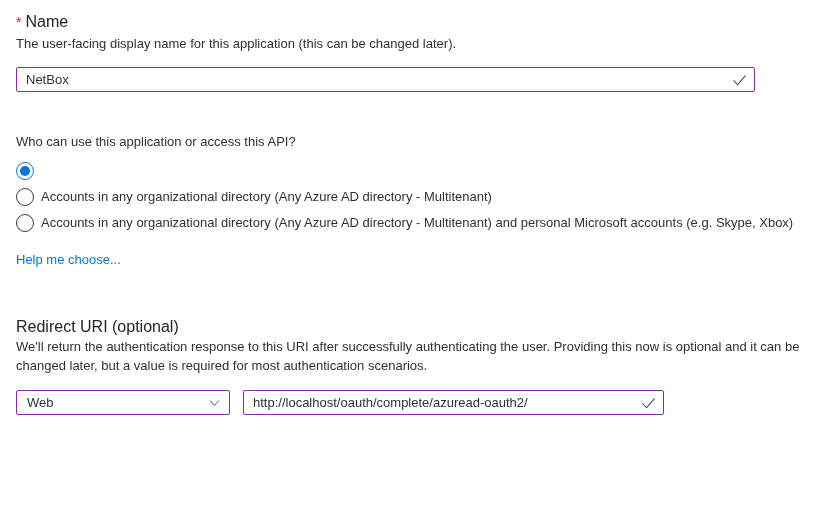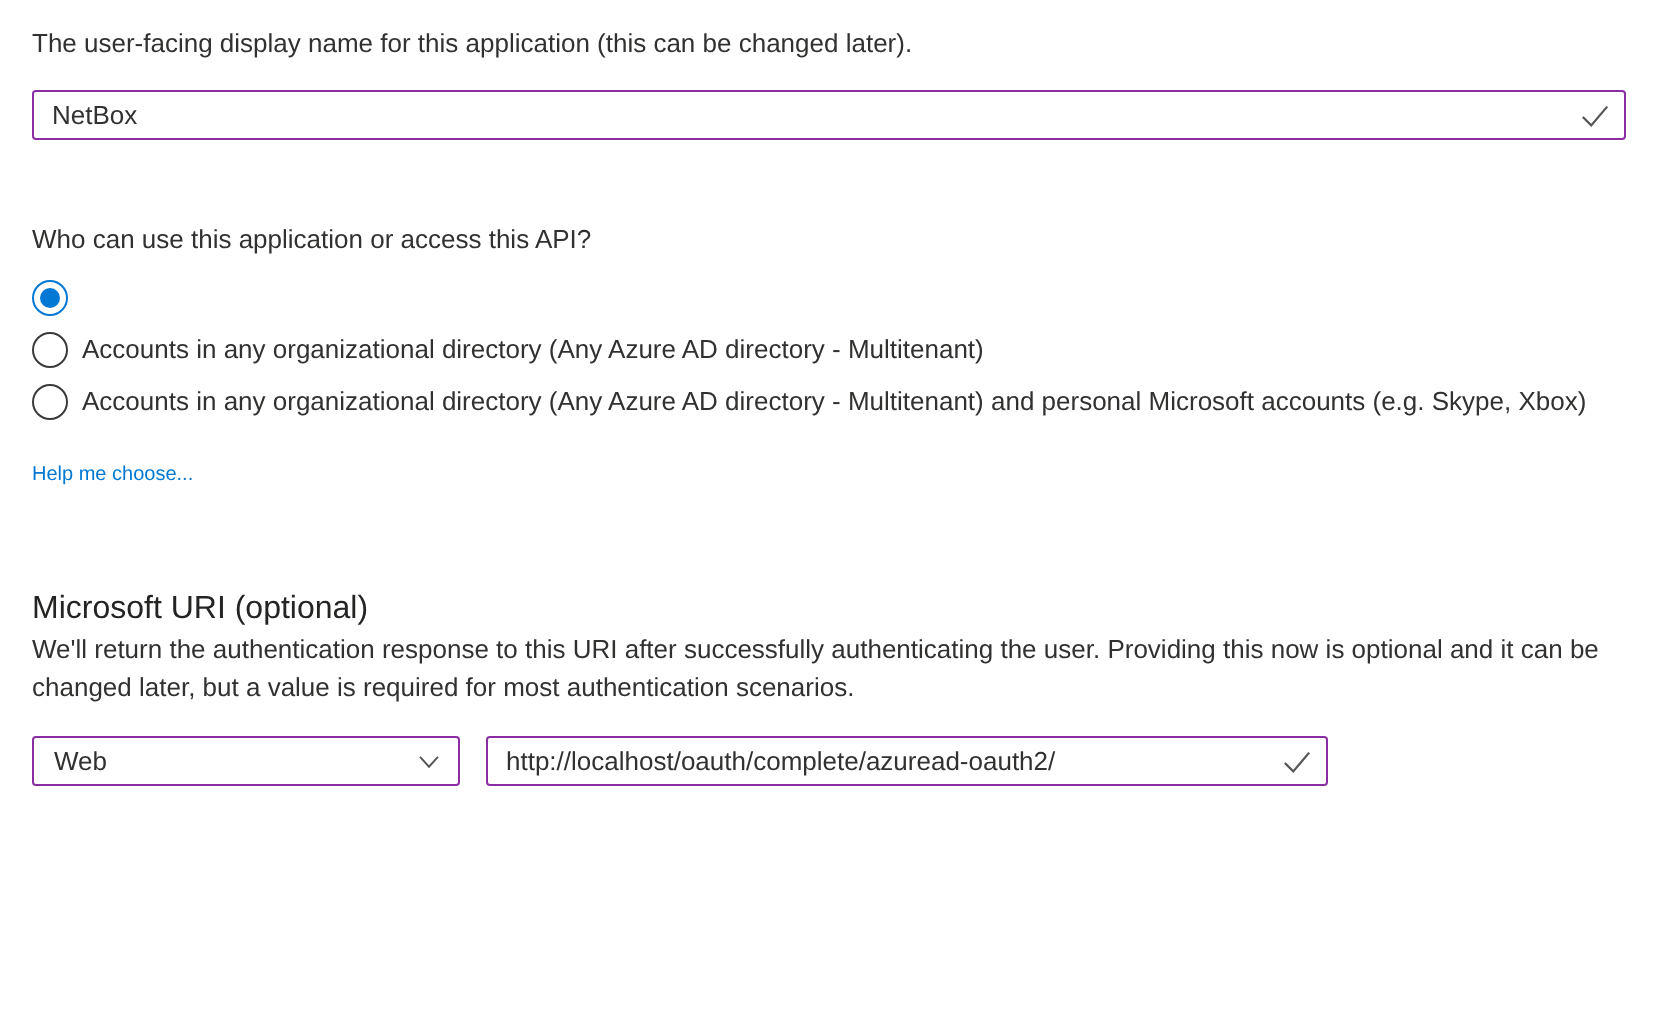--- a/index.html
+++ b/index.html
@@ -24,21 +24,21 @@
     font-size: 14px;
   }
   .desc {
     font-size: 13px;
     line-height: 16px;
     color: #323130;
     margin-top: 3px;
   }
 
   .input-wrap { position: relative; margin-top: 15px; }
-  .input-wrap.full { width: 797px; }
+  .input-wrap.full { width: 739px; }
   .text-input {
     width: 100%;
     height: 25px;
     border: 1px solid #8a2da5;
     border-radius: 2px;
     padding: 0 28px 0 9px;
     font-size: 13px;
     font-family: "Liberation Sans", "DejaVu Sans", sans-serif;
     color: #323130;
     outline: none;
@@ -78,21 +78,21 @@
     width: 10px; height: 10px;
     margin: -5px 0 0 -5px;
     border-radius: 50%;
     background: #0078d4;
   }
   .radio-label { font-size: 13px; line-height: 16px; color: #323130; }
 
   .link {
     display: inline-block;
     margin-top: 16px;
-    font-size: 10px;
+    font-size: 13px;
     line-height: 16px;
     color: #0078d4;
     text-decoration: none;
     cursor: pointer;
   }
 
   .section-redirect { margin-top: 48px; }
   .para {
     font-size: 13px;
     line-height: 19px;
@@ -116,20 +116,21 @@
   }
   .uri-wrap { width: 421px; margin-top: 0; }
   .icon { display: flex; align-items: center; }
 </style>
 </head>
 <body>
 
 <div class="page">
 
   <div>
+    <h3 class="sec-title"><span class="req">*</span><span>Name</span></h3>
     <p class="desc">The user-facing display name for this application (this can be changed later).</p>
     <div class="input-wrap full">
       <input class="text-input" type="text" value="NetBox" style="">
       <span class="input-check icon">
         <svg width="15" height="15" viewBox="0 0 16 16">
             <path d="M1.5 8.5l4.5 4.5L14.5 3" fill="none" stroke="#565656" stroke-width="1.2"></path>
           </svg>
       </span>
     </div>
   </div>
@@ -146,21 +147,21 @@
       </label>
       <label class="radio-row">
         <span class="radio"></span>
         <span class="radio-label">Accounts in any organizational directory (Any Azure AD directory - Multitenant) and personal Microsoft accounts (e.g. Skype, Xbox)</span>
       </label>
     </div>
     <a class="link">Help me choose...</a>
   </div>
 
   <div class="section-redirect">
-    <h3 class="sec-title">Microsoft URI (optional)</h3>
+    <h3 class="sec-title">Redirect URI (optional)</h3>
     <p class="para">We'll return the authentication response to this URI after successfully authenticating the user. Providing this now is optional and it can be changed later, but a value is required for most authentication scenarios.</p>
     <div class="uri-row">
       <div class="select">
         <span>Web</span>
         <span class="icon">
           <svg width="13" height="13" viewBox="0 0 16 16">
               <path d="M2.5 5.5l5.5 6 5.5-6" fill="none" stroke="#565656" stroke-width="1.2"></path>
             </svg>
         </span>
       </div>

